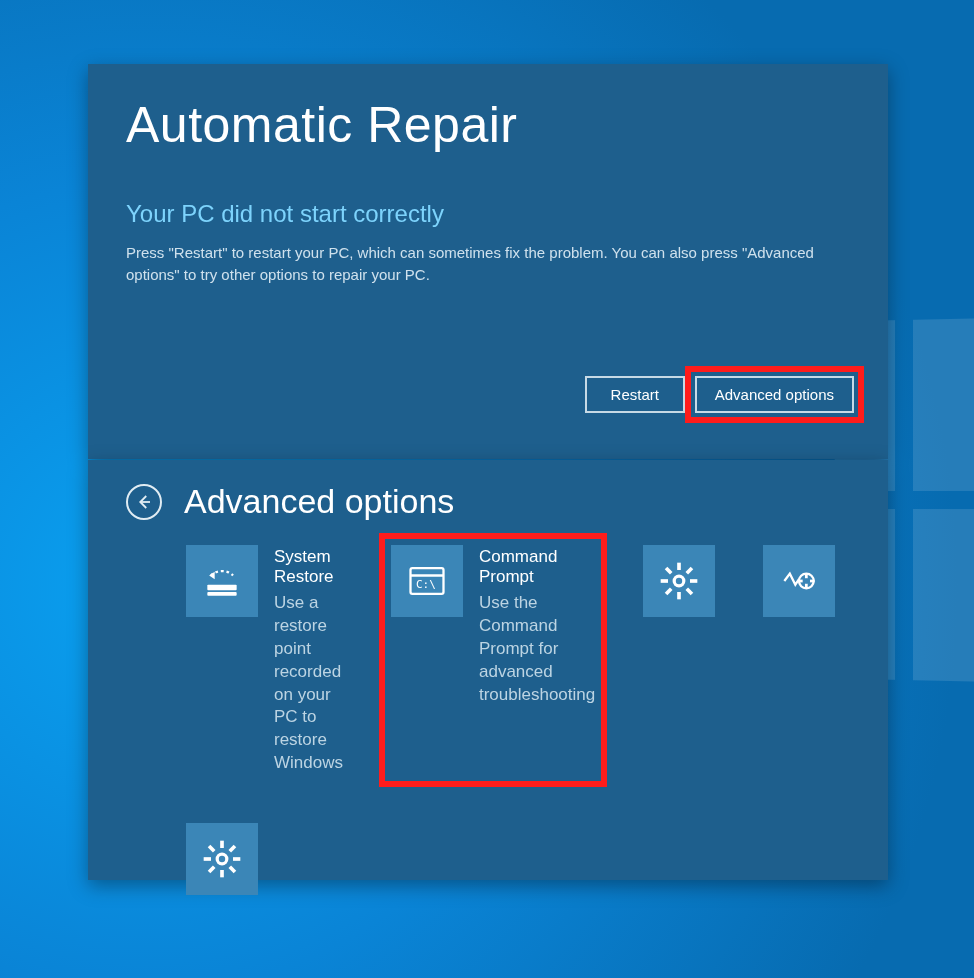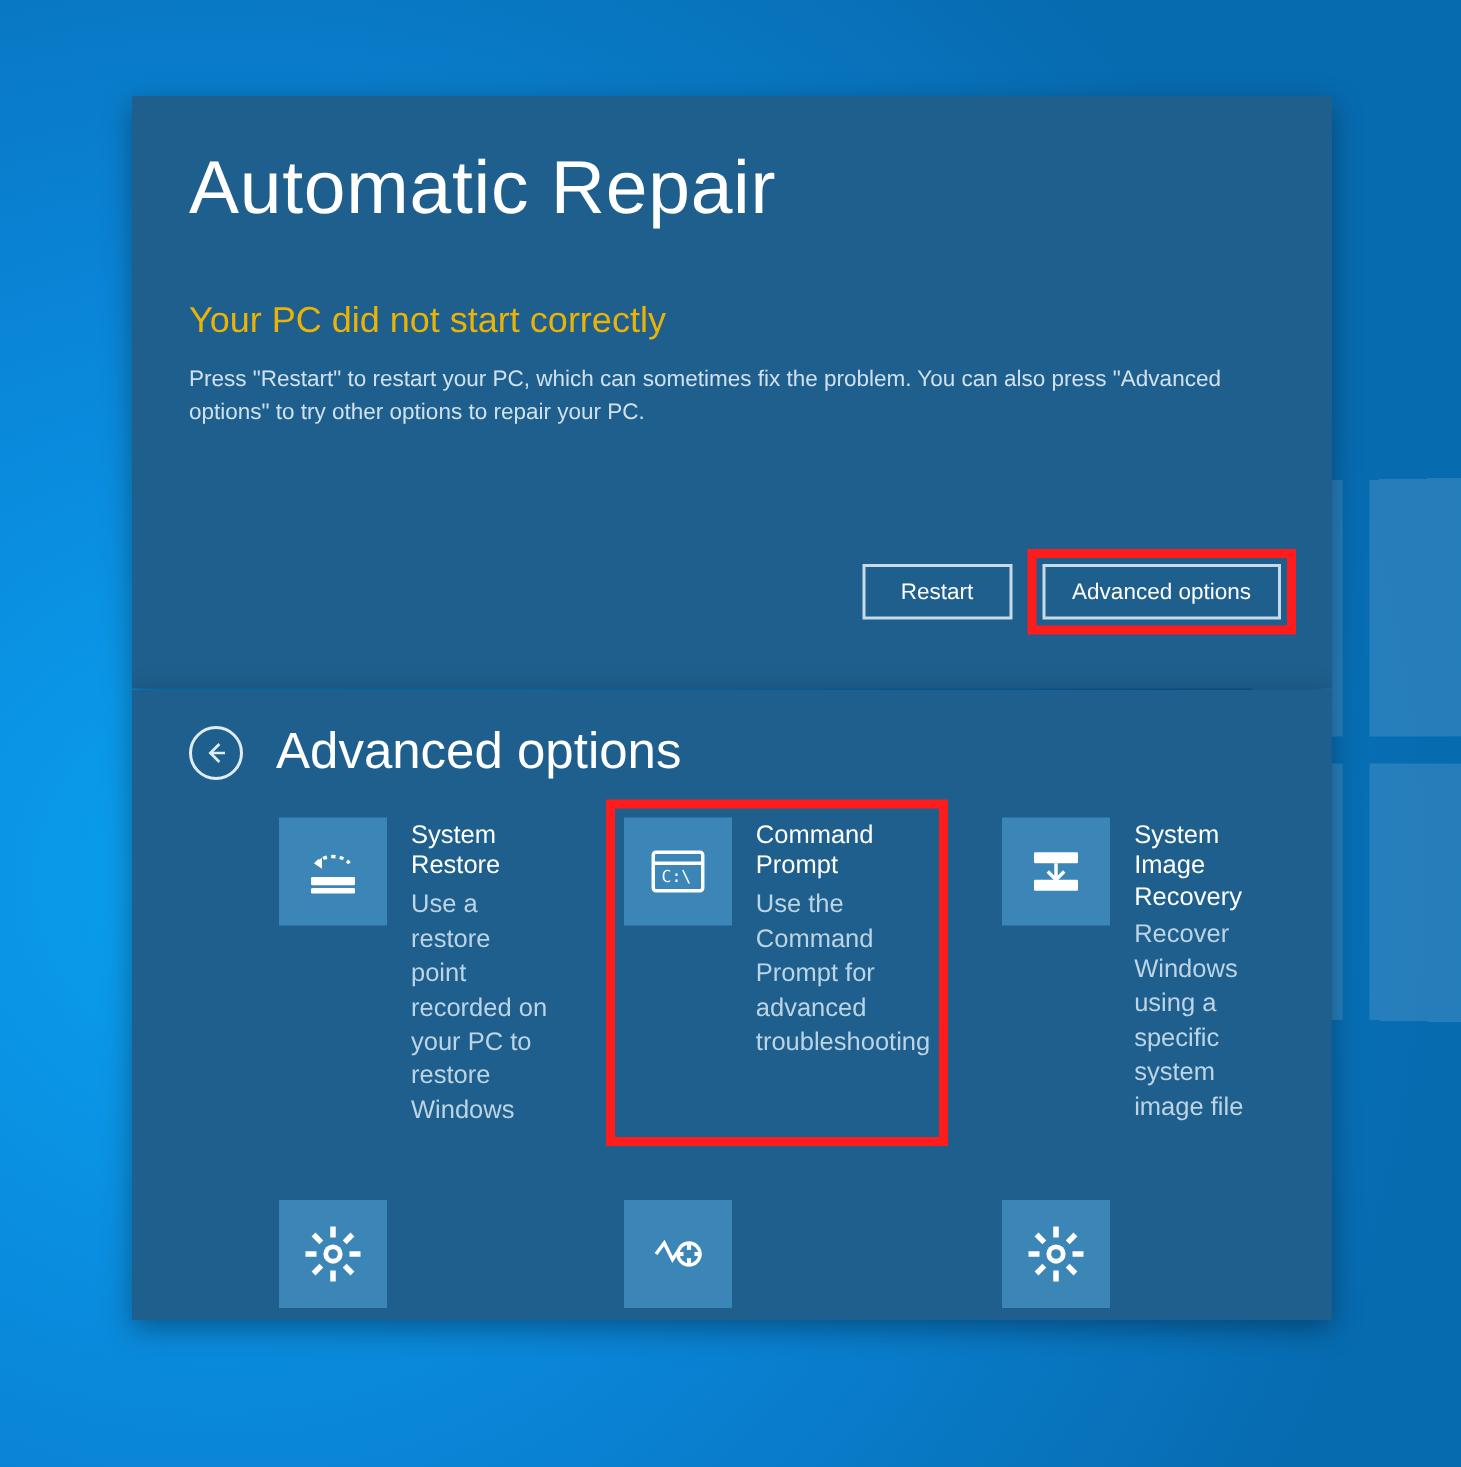--- a/index.html
+++ b/index.html
@@ -42,35 +42,35 @@
   .title1 {
     font-size: 50px;
     font-weight: 300;
     letter-spacing: 0.5px;
     margin-bottom: 46px;
   }
   .subtitle {
     font-size: 24px;
     font-weight: 300;
     margin-bottom: 14px;
-    color: #eab308;
+    color: #7dd3fc;
   }
   .body-text {
     font-size: 15px;
     line-height: 1.45;
     color: #cfe1ed;
     max-width: 740px;
   }
 
   .btn-row {
     position: absolute;
     right: 34px;
     bottom: 46px;
     display: flex;
-    gap: 20px;
+    gap: 10px;
   }
   .btn {
     background: #1e5f8d;
     border: 2px solid #c7dae6;
     color: #fff;
     font-size: 15px;
     padding: 8px 18px;
     min-width: 100px;
     text-align: center;
     cursor: pointer;
@@ -99,21 +99,21 @@
     flex-shrink: 0;
   }
   .back-circle svg { width: 18px; height: 18px; }
   .title2 {
     font-size: 34px;
     font-weight: 300;
   }
 
   .opt-grid {
     display: grid;
-    grid-template-columns: 1fr 1fr 1fr;
+    grid-template-columns: 1fr 1fr 1fr 1fr;
     grid-template-rows: repeat(3, auto);
     column-gap: 12px;
     row-gap: 22px;
     margin-left: 60px;
     gap: 48px;
   }
   .opt {
     display: flex;
     gap: 16px;
     cursor: pointer;
@@ -204,33 +204,20 @@
           <line x1="6" y1="18" x2="42" y2="18" stroke="#fff" stroke-width="2.5"></line>
           <text x="12" y="32" font-family="Consolas,monospace" font-size="12" fill="#fff">C:\</text>
         </svg>
       </div>
       <div class="opt-text">
         <div class="opt-title">Command Prompt</div>
         <div class="opt-desc">Use the Command Prompt for advanced troubleshooting</div>
       </div>
     </div>
 
-    <div class="opt">
-      <div class="tile">
-        <svg viewBox="0 0 48 48">
-          <rect x="8" y="10" width="32" height="8" rx="1" fill="#fff"></rect>
-          <rect x="8" y="30" width="32" height="8" rx="1" fill="#fff"></rect>
-          <path d="M24 18 L24 30 M18 24 L24 30 L30 24" fill="none" stroke="#fff" stroke-width="2.5"></path>
-        </svg>
-      </div>
-      <div class="opt-text">
-        <div class="opt-title">System Image Recovery</div>
-        <div class="opt-desc">Recover Windows using a specific system image file</div>
-      </div>
-    </div>
 
     <div class="opt">
       <div class="tile">
         <svg viewBox="0 0 48 48">
           <g fill="#fff">
             <circle cx="24" cy="24" r="7"></circle>
             <g>
               <rect x="22" y="4" width="4" height="8"></rect>
               <rect x="22" y="36" width="4" height="8"></rect>
               <rect x="4" y="22" width="8" height="4"></rect>

